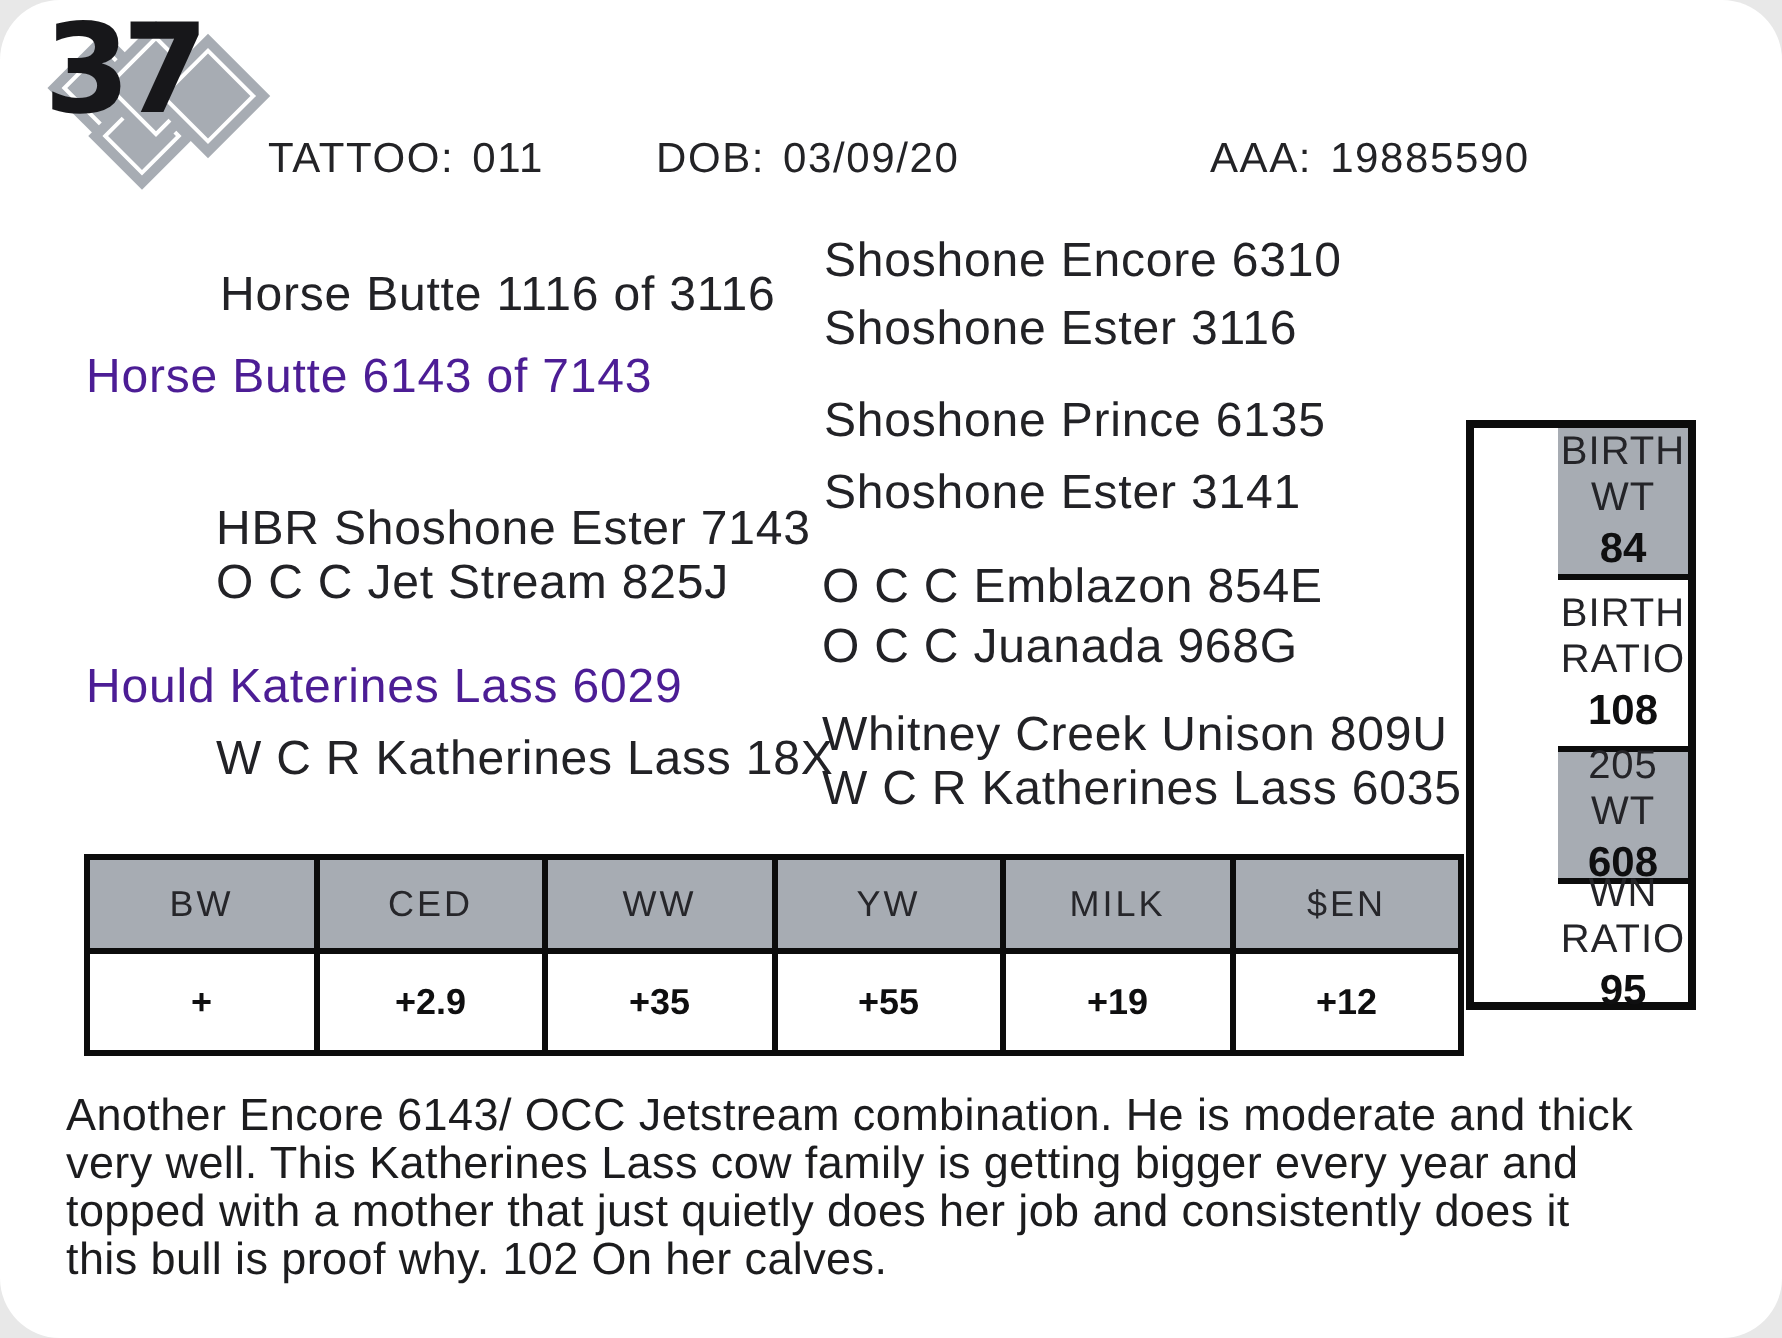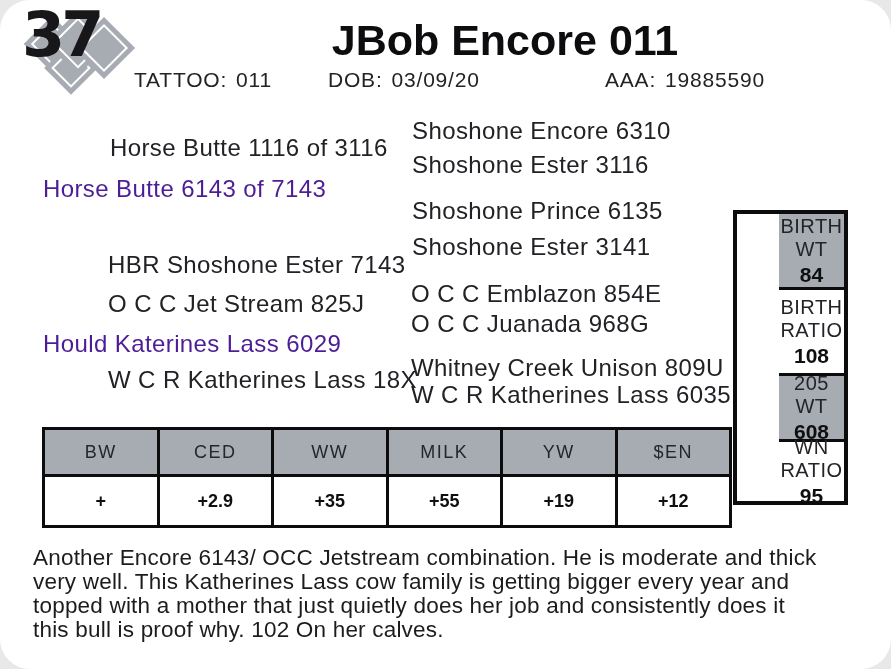--- a/index.html
+++ b/index.html
@@ -114,41 +114,40 @@
 <div class="page">
 
   <div class="abs lot-badge">
     <div class="diamond d1"></div>
     <div class="diamond d2"></div>
     <div class="diamond d3"></div>
     <div class="diamond d4"></div>
   </div>
   <div class="lot-number">37</div>
 
-  <div class="abs title">JBob Encore 011</div>
 
   <div class="abs info-item info-tattoo">
     <span class="info-label">TATTOO:</span><span>011</span>
   </div>
   <div class="abs info-item info-dob">
     <span class="info-label">DOB:</span><span>03/09/20</span>
   </div>
   <div class="abs info-item info-aaa">
     <span class="info-label">AAA:</span><span>19885590</span>
   </div>
 
   <div class="abs ped" style="left:110px;top:136px;">Horse Butte 1116 of 3116</div>
   <div class="abs ped ped-bold" style="left:43px;top:177px;">Horse Butte 6143 of 7143</div>
   <div class="abs ped" style="left:108px;top:211px;margin-top:42px;">HBR Shoshone Ester 7143</div>
   <div class="abs ped" style="left:412px;top:119px;">Shoshone Encore 6310</div>
   <div class="abs ped" style="left:412px;top:153px;">Shoshone Ester 3116</div>
   <div class="abs ped" style="left:412px;top:199px;">Shoshone Prince 6135</div>
   <div class="abs ped" style="left:412px;top:235px;">Shoshone Ester 3141</div>
 
-  <div class="abs ped" style="left:108px;top:292px;">O C C Jet Stream 825J</div>
+  <div class="abs ped" style="left:108px;top:280px;">O C C Jet Stream 825J</div>
   <div class="abs ped ped-bold" style="left:43px;top:332px;">Hould Katerines Lass 6029</div>
   <div class="abs ped" style="left:108px;top:368px;">W C R Katherines Lass 18X</div>
   <div class="abs ped" style="left:411px;top:282px;">O C C Emblazon 854E</div>
   <div class="abs ped" style="left:411px;top:312px;">O C C Juanada 968G</div>
   <div class="abs ped" style="left:411px;top:356px;">Whitney Creek Unison 809U</div>
   <div class="abs ped" style="left:411px;top:383px;">W C R  Katherines Lass 6035</div>
 
   <div class="abs stats-box">
     <div class="stat-cell stat-c1 shaded">
       <div class="stat-label">BIRTH WT</div>
@@ -166,22 +165,22 @@
       <div class="stat-label">WN RATIO</div>
       <div class="stat-value">95</div>
     </div>
   </div>
 
   <div class="abs epd-table">
     <div class="epd-row header">
       <div class="epd-cell">BW</div>
       <div class="epd-cell">CED</div>
       <div class="epd-cell">WW</div>
+      <div class="epd-cell">YW</div>
       <div class="epd-cell">MILK</div>
-      <div class="epd-cell">YW</div>
       <div class="epd-cell">$EN</div>
     </div>
     <div class="epd-row values">
       <div class="epd-cell">+</div>
       <div class="epd-cell">+2.9</div>
       <div class="epd-cell">+35</div>
       <div class="epd-cell">+55</div>
       <div class="epd-cell">+19</div>
       <div class="epd-cell">+12</div>
     </div>

